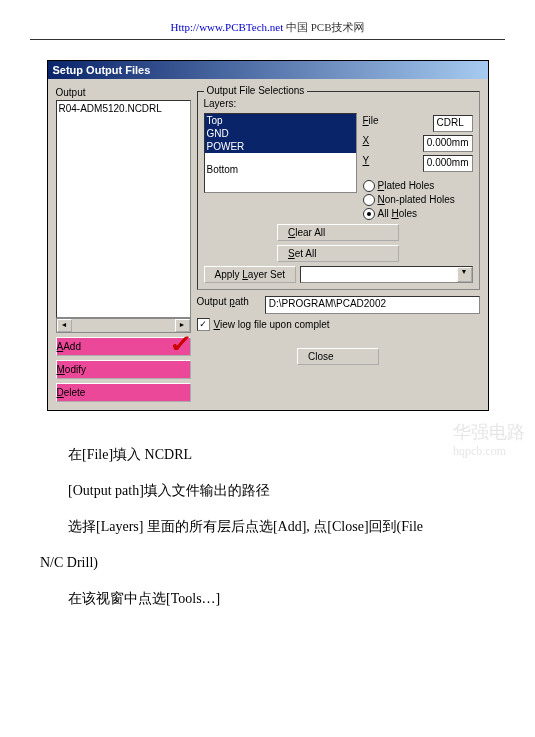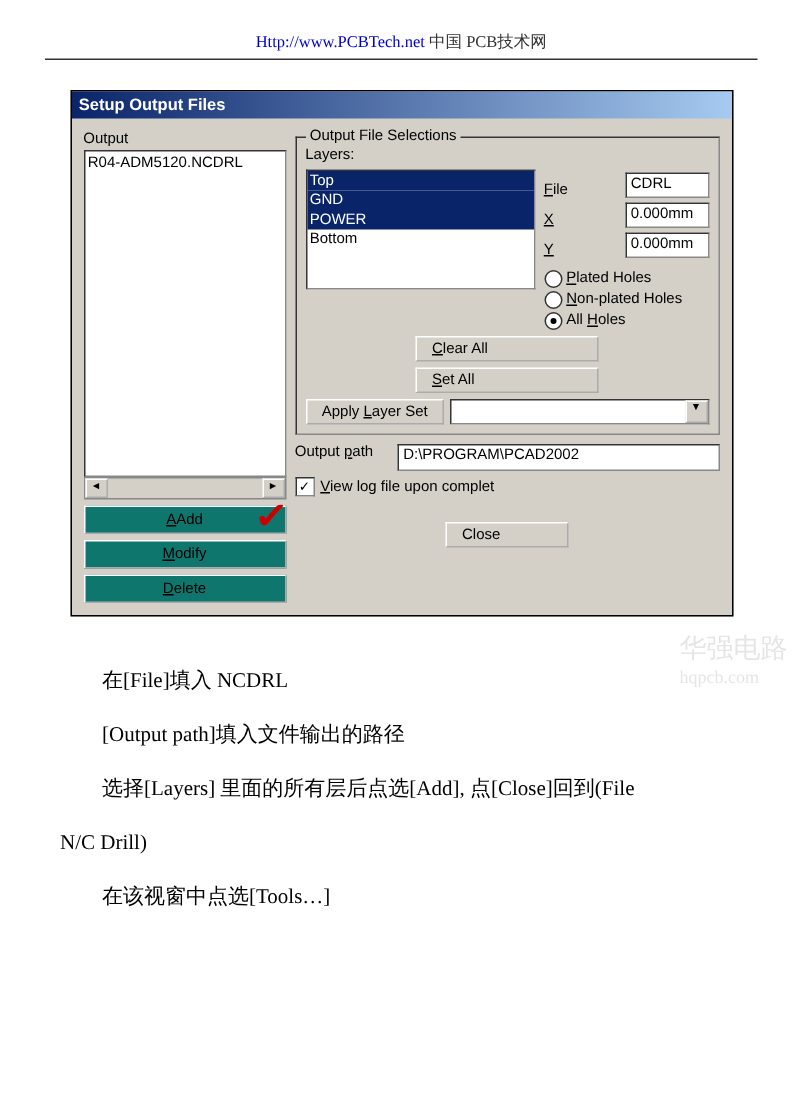--- a/index.html
+++ b/index.html
@@ -10,28 +10,28 @@
 .hr{border-top:1px solid #333;margin:4px 0 20px}
 .dialog{background:#d4d0c8;border:1px solid #000;width:440px;margin:0 auto;font-family:Tahoma,Arial,sans-serif;font-size:10px}
 .titlebar{background:linear-gradient(to right,#0a246a,#a6caf0);color:#fff;padding:3px 5px;font-weight:bold;font-size:11px}
 .body-area{padding:8px;display:flex;gap:6px}
 .left-col{width:135px}
 .right-col{flex:1}
 .group-label{font-size:10px;margin-bottom:2px}
 .listbox{background:#fff;border:1px inset #888;height:212px;padding:2px;font-size:10px;overflow:hidden}
 .scrollbar-h{height:13px;background:#d4d0c8;border:1px solid #888;display:flex;margin-top:0}
 .sb-btn{width:13px;height:11px;background:#d4d0c8;border:1px outset #fff;font-size:7px;text-align:center;line-height:9px}
-.btn{background:#0f766e;border:1px outset #fff;padding:3px 0;font-size:10px;text-align:center;margin-top:4px;cursor:pointer}
+.btn{background:#ec4899;border:1px outset #fff;padding:3px 0;font-size:10px;text-align:left;margin-top:4px;cursor:pointer}
 .btn u{text-decoration:underline}
 .fieldset{border:1px inset #888;padding:6px;position:relative;margin-top:4px}
 .fieldset-label{position:absolute;top:-7px;left:6px;background:#d4d0c8;padding:0 3px;font-size:10px}
 .layers-box{background:#fff;border:1px inset #888;height:78px;font-size:10px;margin-top:4px;padding:0}
 .layer-sel{background:#0a246a;color:#fff;padding:1px 2px}
-.layer-item{padding:1px 2px;color:#000}
-.row{display:flex;align-items:flex-end;gap:4px;margin-top:3px}
+.layer-item{padding:11px 2px;color:#000}
+.row{display:flex;align-items:flex-start;gap:20px;margin-top:3px}
 .row-label{width:50px;font-size:10px}
 .input{background:#fff;border:1px inset #888;padding:1px 3px;font-size:10px;flex:1;height:13px}
 .radio-row{display:flex;align-items:flex-start;gap:3px;font-size:10px;margin-top:2px}
 .radio{width:10px;height:10px;border:1px solid #333;border-radius:50%;background:#fff;display:inline-flex;align-items:center;justify-content:center}
 .radio.checked::after{content:"";width:4px;height:4px;background:#000;border-radius:50%}
 .sel-row{display:flex;gap:6px}
 .layers-col{flex:1}
 .props-col{width:110px;padding-top:14px}
 .btn-small{background:#d4d0c8;border:1px outset #fff;padding:2px 10px;font-size:10px;cursor:pointer}
 .btn-row{display:flex;gap:4px;margin-top:4px;justify-content:center}

